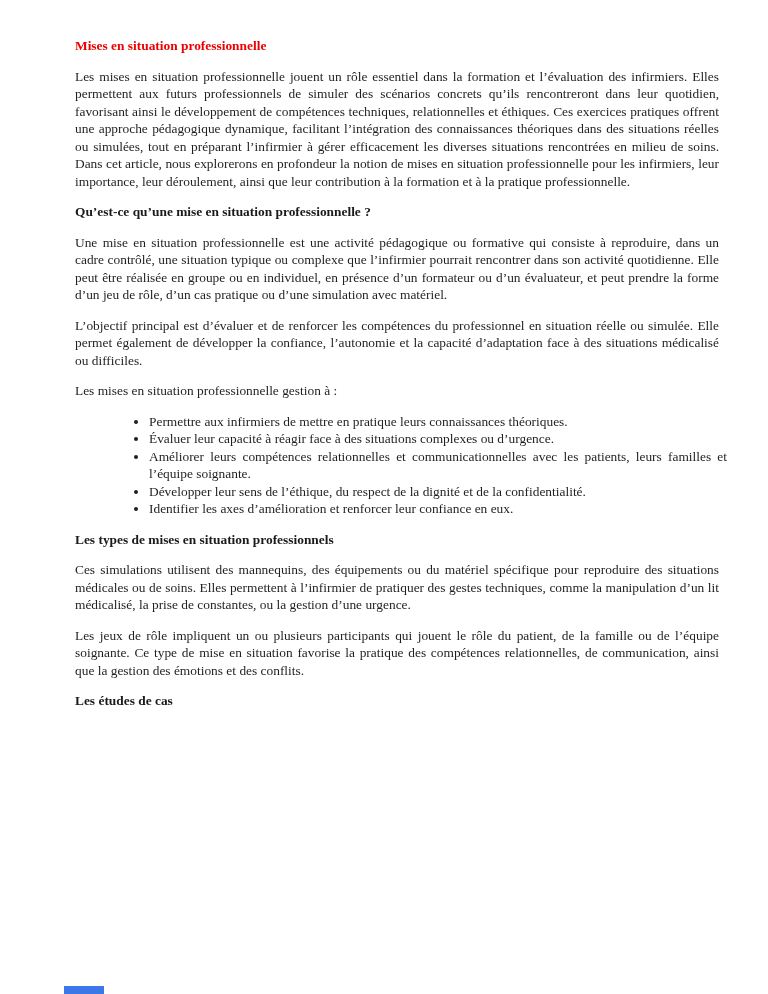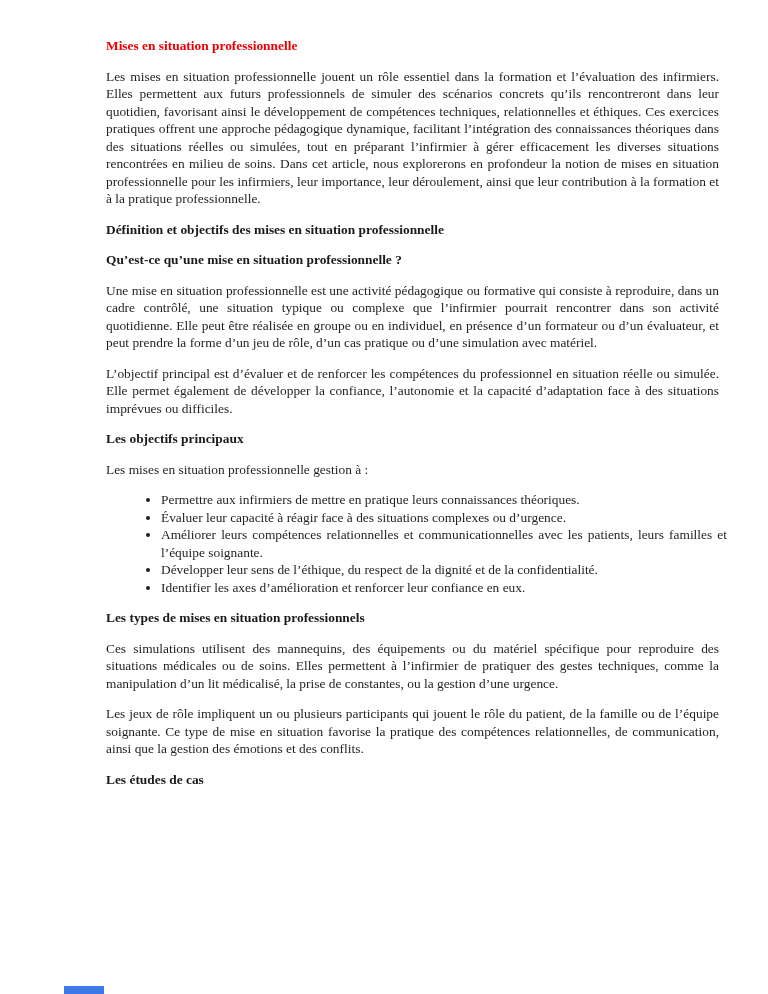--- a/index.html
+++ b/index.html
@@ -9,21 +9,21 @@
   }
   body {
     width: 768px;
     height: 994px;
     position: relative;
     overflow: hidden;
     font-family: "Liberation Serif", "DejaVu Serif", serif;
     color: #1f1f1f;
   }
   .doc {
-    padding: 37px 41px 0 106px; 
+    padding: 37px 41px 0 75px; 
   }
   .doc p, .doc h2, .doc h3 {
     margin: 0 8px 13px 0;
     font-size: 13.4px;
     line-height: 17.5px;
     font-weight: normal;
   }
   .doc p.body {
     text-align: justify;
   }
@@ -40,20 +40,21 @@
   }
   ul.bullets {
     margin: 0 0 13px 0;
     padding: 0 0 0 55px;
     list-style: disc outside;
   }
   ul.bullets li {
     font-size: 13.4px;
     line-height: 17.5px;
     text-align: justify;
+    margin-left: 19px;
   }
   .big-gap {
     margin-top: 67px !important; 
   }
   .cutoff-blue-element {
     position: absolute;
     left: 64px;
     top: 986px;
     width: 40px;
     height: 8px;
@@ -62,29 +63,27 @@
 </style>
 </head>
 <body>
 
 <div class="doc">
 
   <h1 class="title">Mises en situation professionnelle</h1>
 
   <p class="body">Les mises en situation professionnelle jouent un rôle essentiel dans la formation et l’évaluation des infirmiers. Elles permettent aux futurs professionnels de simuler des scénarios concrets qu’ils rencontreront dans leur quotidien, favorisant ainsi le développement de compétences techniques, relationnelles et éthiques. Ces exercices pratiques offrent une approche pédagogique dynamique, facilitant l’intégration des connaissances théoriques dans des situations réelles ou simulées, tout en préparant l’infirmier à gérer efficacement les diverses situations rencontrées en milieu de soins. Dans cet article, nous explorerons en profondeur la notion de mises en situation professionnelle pour les infirmiers, leur importance, leur déroulement, ainsi que leur contribution à la formation et à la pratique professionnelle.</p>
 
-  <h2>Définition et objectifs des mises en situation professionnelle</h2>
 
   <h3>Qu’est-ce qu’une mise en situation professionnelle ?</h3>
 
   <p class="body">Une mise en situation professionnelle est une activité pédagogique ou formative qui consiste à reproduire, dans un cadre contrôlé, une situation typique ou complexe que l’infirmier pourrait rencontrer dans son activité quotidienne. Elle peut être réalisée en groupe ou en individuel, en présence d’un formateur ou d’un évaluateur, et peut prendre la forme d’un jeu de rôle, d’un cas pratique ou d’une simulation avec matériel.</p>
 
-  <p class="body">L’objectif principal est d’évaluer et de renforcer les compétences du professionnel en situation réelle ou simulée. Elle permet également de développer la confiance, l’autonomie et la capacité d’adaptation face à des situations imprévues ou difficiles.</p>
+  <p class="body">L’objectif principal est d’évaluer et de renforcer les compétences du professionnel en situation réelle ou simulée. Elle permet également de développer la confiance, l’autonomie et la capacité d’adaptation face à des situations médicalisé ou difficiles.</p>
 
-  <h3>Les objectifs principaux</h3>
 
   <p class="body">Les mises en situation professionnelle gestion à :</p>
 
   <ul class="bullets">
     <li>Permettre aux infirmiers de mettre en pratique leurs connaissances théoriques.</li>
     <li>Évaluer leur capacité à réagir face à des situations complexes ou d’urgence.</li>
     <li>Améliorer leurs compétences relationnelles et communicationnelles avec les patients, leurs familles et l’équipe soignante.</li>
     <li>Développer leur sens de l’éthique, du respect de la dignité et de la confidentialité.</li>
     <li>Identifier les axes d’amélioration et renforcer leur confiance en eux.</li>
   </ul>

